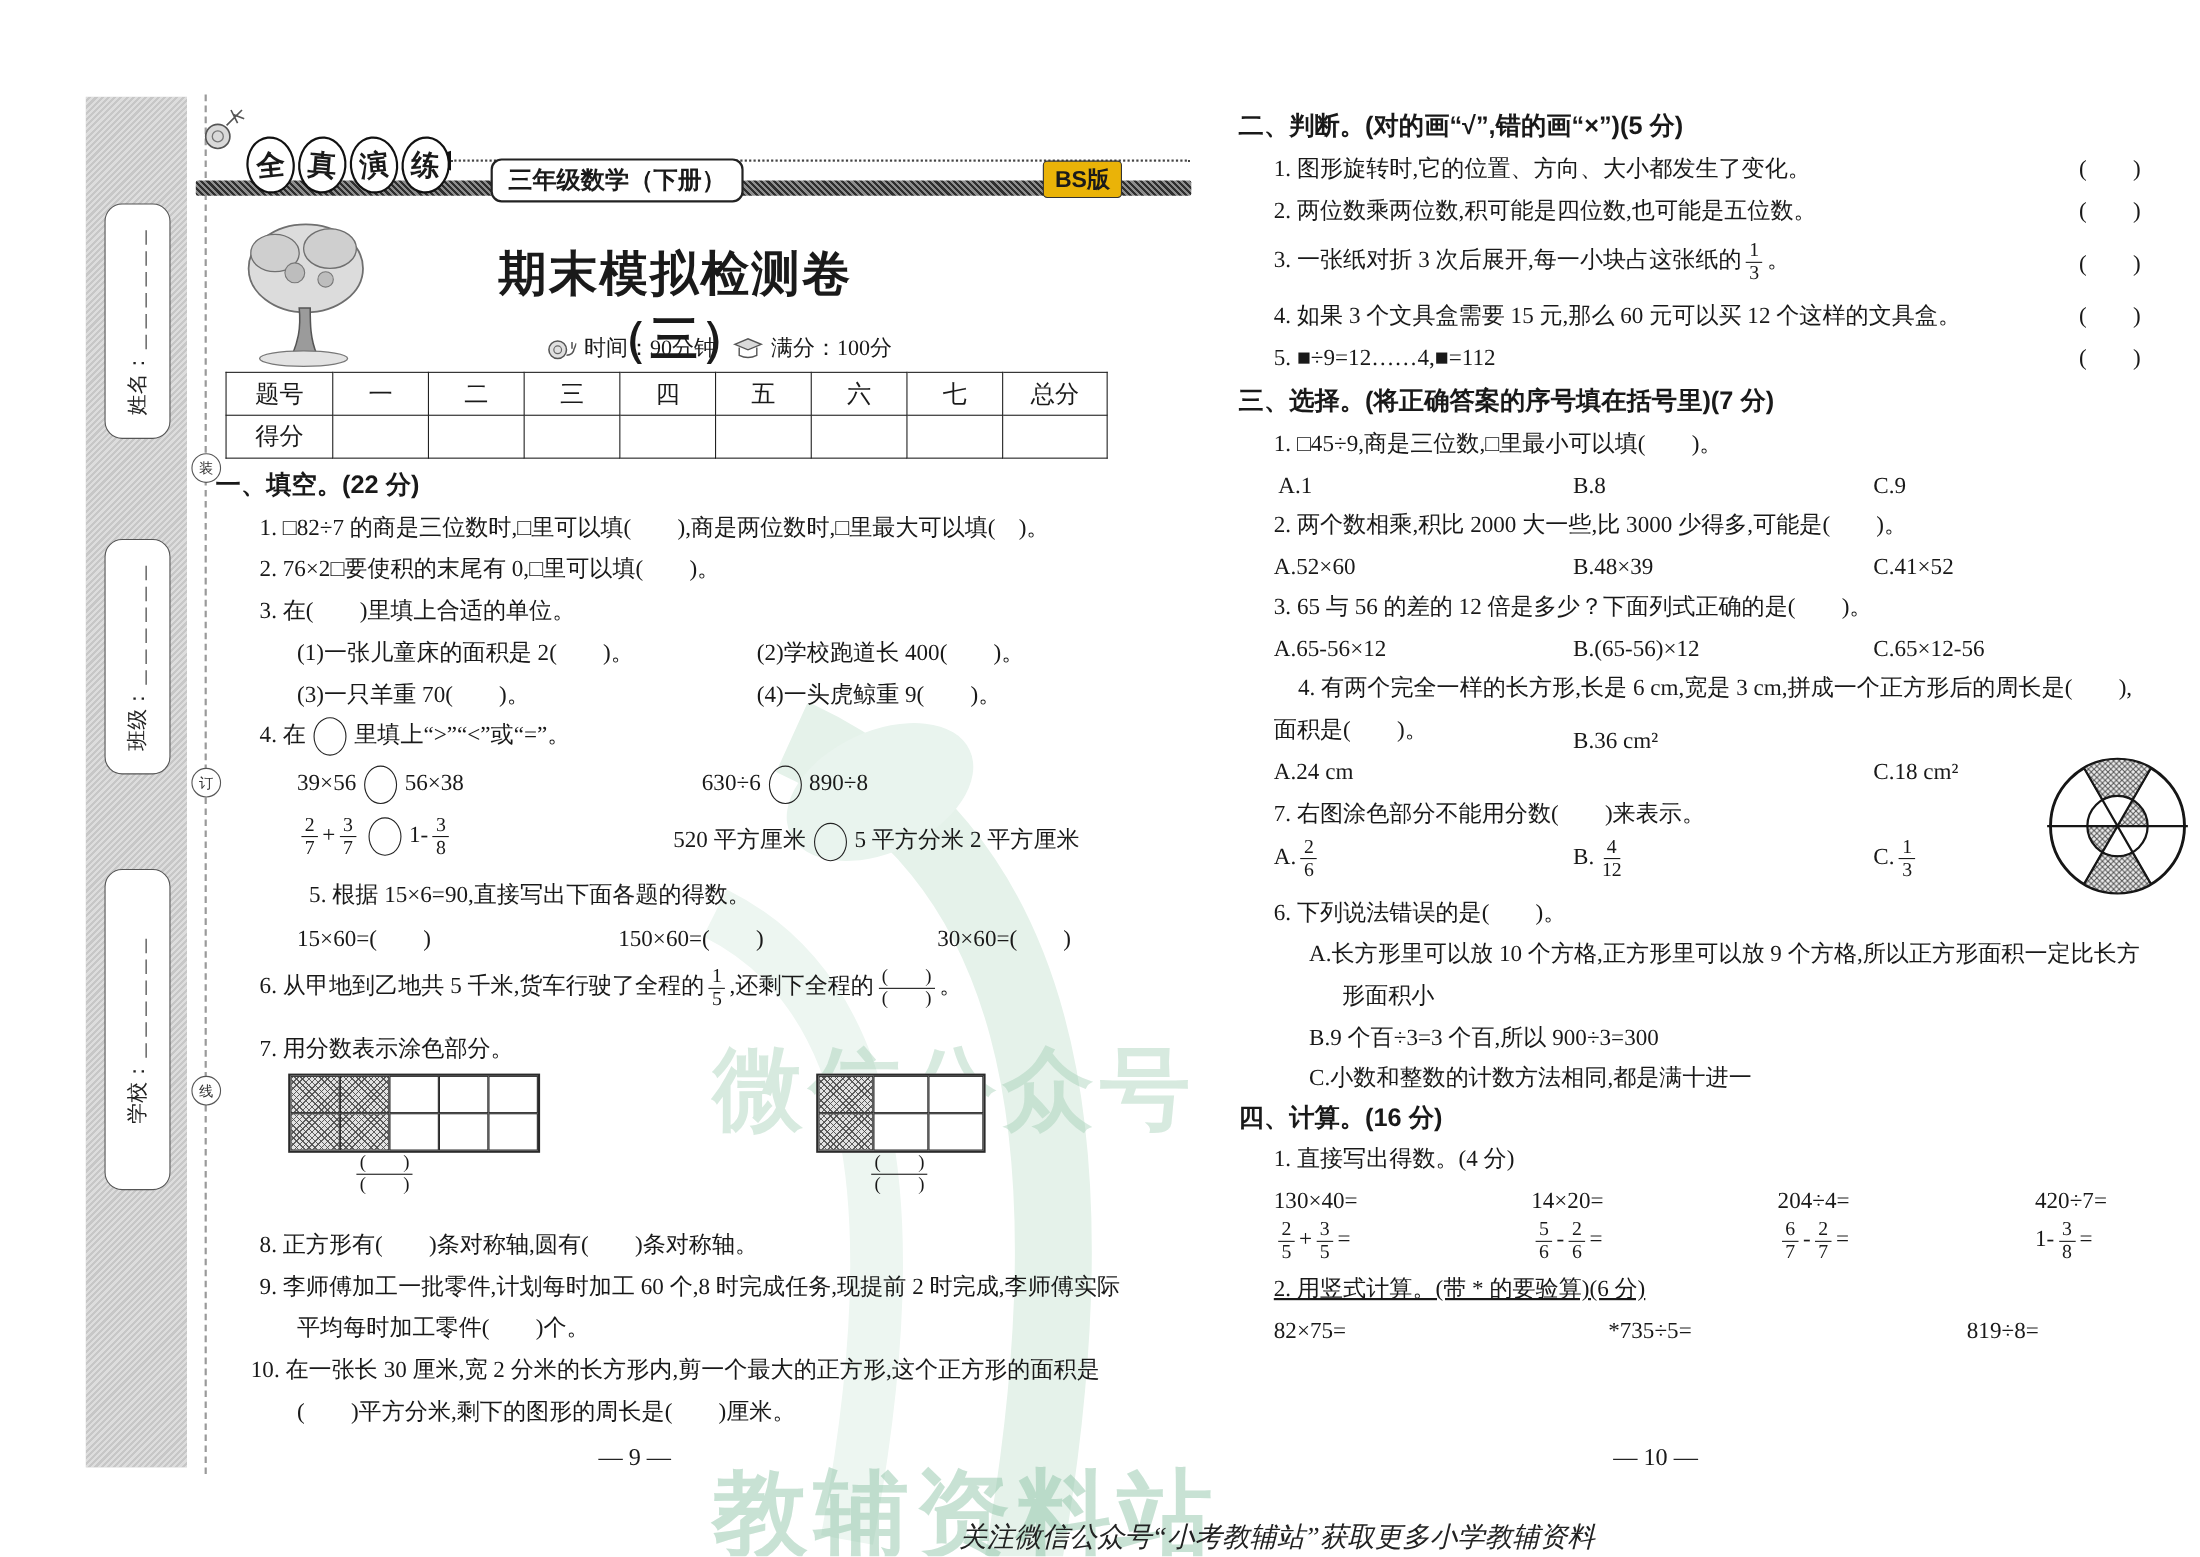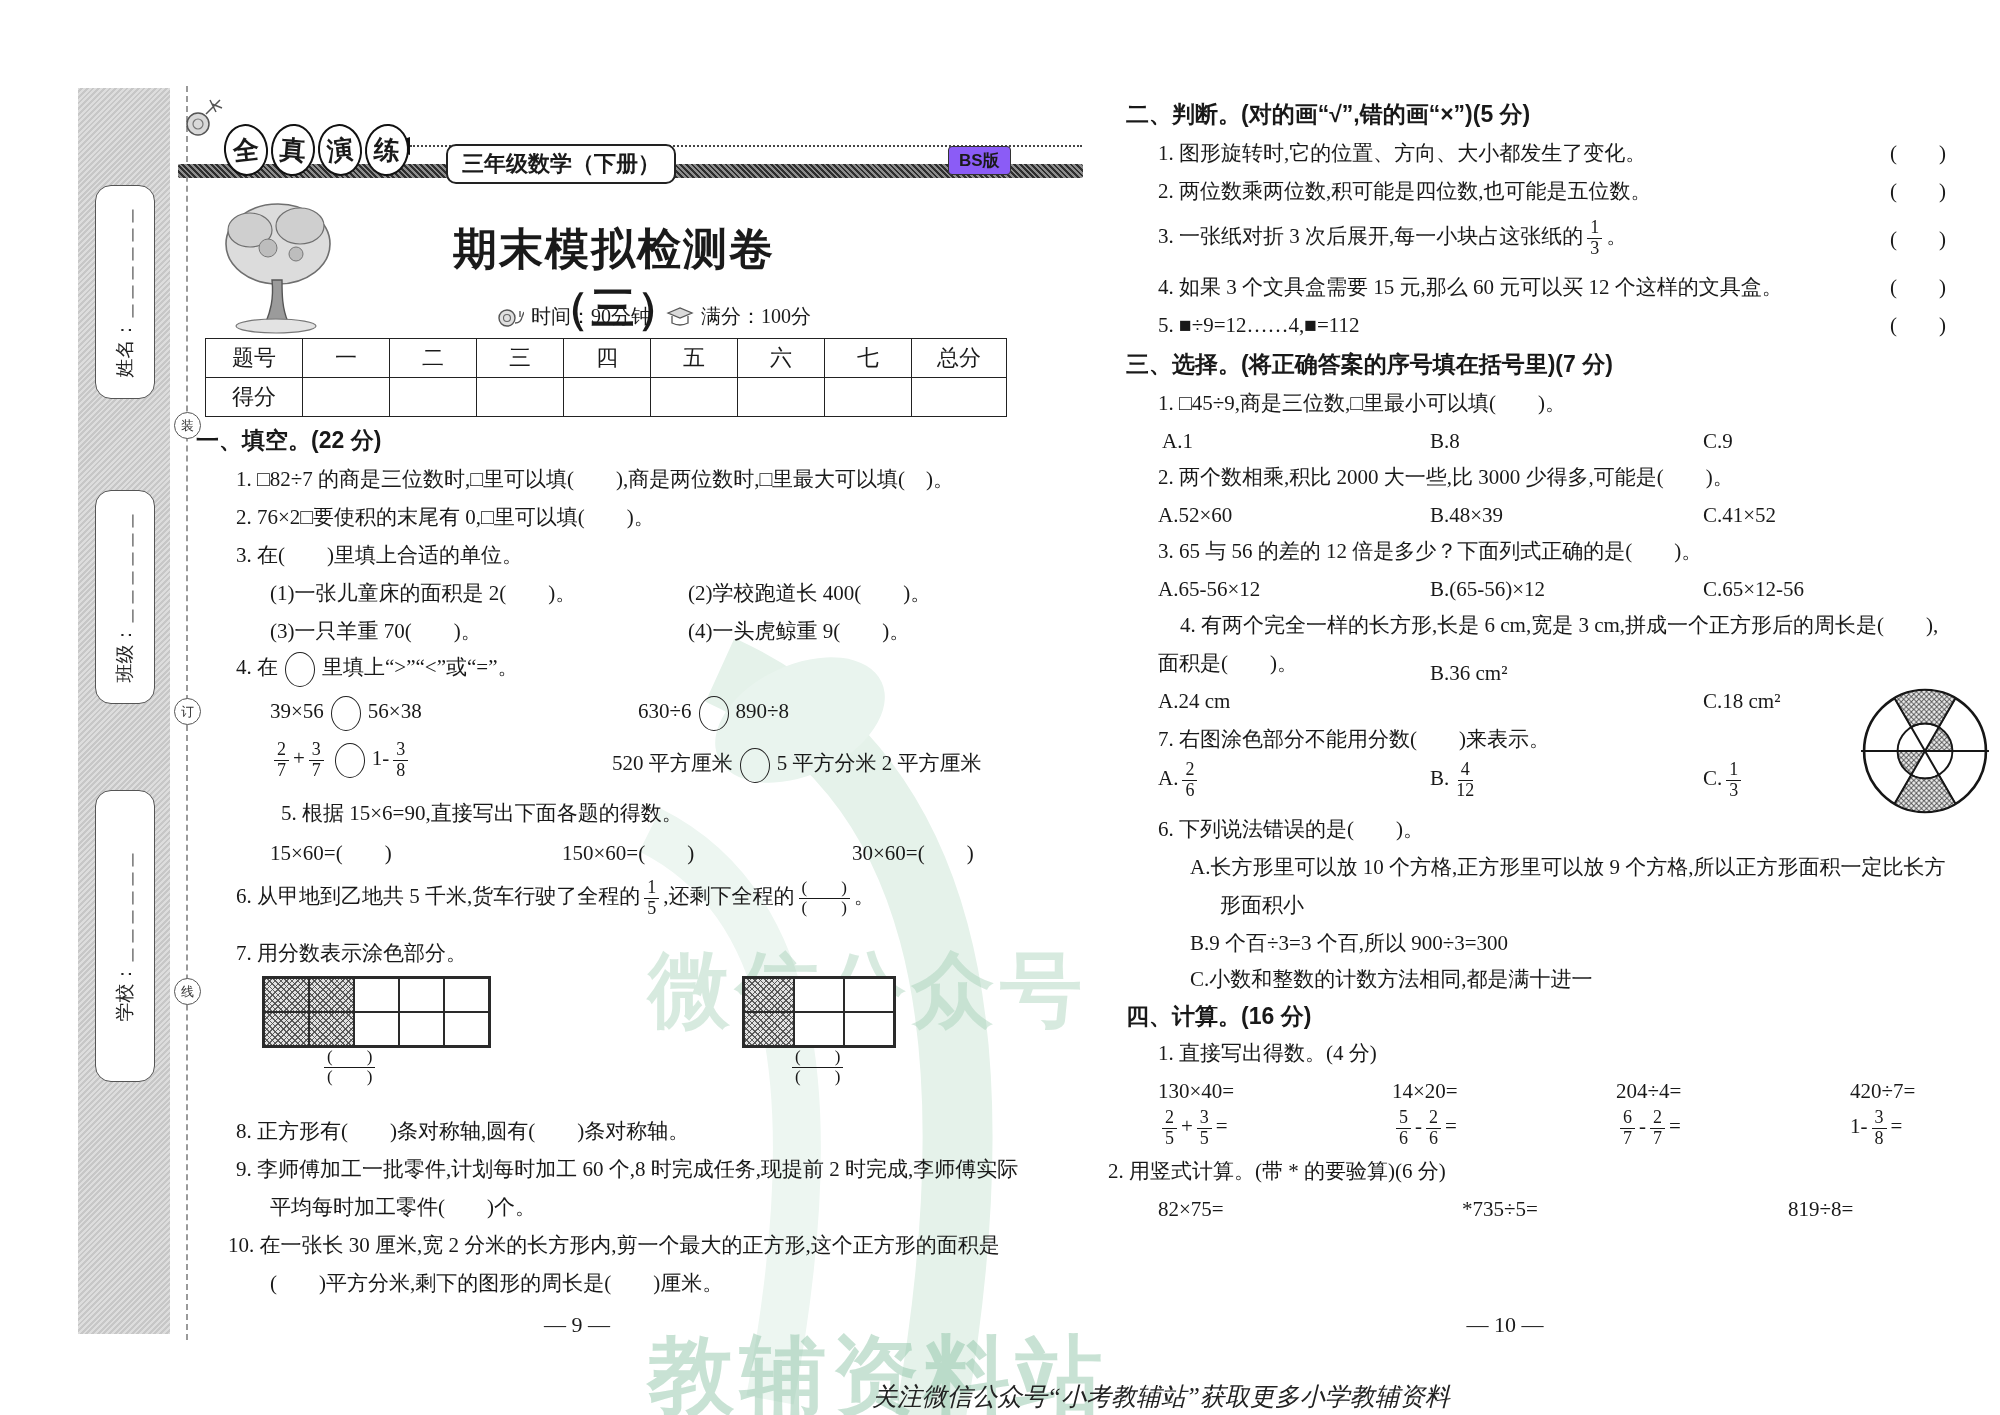--- a/index.html
+++ b/index.html
@@ -31,23 +31,23 @@
   .oval:nth-child(odd){transform:rotate(-6deg);}
   .oval:nth-child(even){transform:rotate(5deg);}
   .band{position:absolute;left:178px;top:164px;width:905px;height:14px;border-radius:2px;z-index:2;
         background:repeating-linear-gradient(45deg,#2e2e2e 0 2px,#8d8d8d 2px 4px);}
   .dotline{position:absolute;left:410px;top:145px;width:672px;border-top:2.5px dotted #444;z-index:2;}
   .arrow{position:absolute;left:384px;top:137px;width:0;height:0;border-right:26px solid #111;
          border-top:9px solid transparent;border-bottom:9px solid transparent;z-index:2;}
   .band-label{position:absolute;left:446px;top:144px;z-index:4;background:#fff;border:2px solid #222;
         border-radius:10px;padding:3px 14px;font-family:"Liberation Sans","DejaVu Sans",sans-serif;
         font-weight:700;font-size:22px;}
-  .bs-badge{position:absolute;left:948px;top:146px;z-index:4;background:#8b5cf6;border:1.6px solid #333;
+  .bs-badge{position:absolute;left:948px;top:146px;z-index:4;background:#eab308;border:1.6px solid #333;
         border-radius:4px;padding:2px 10px;font-family:"Liberation Sans","DejaVu Sans",sans-serif;
-        font-weight:700;font-size:17px;}
+        font-weight:700;font-size:21px;}
   #tree{position:absolute;left:216px;top:196px;z-index:3;}
   .main-title{position:absolute;left:388px;top:220px;width:452px;text-align:center;z-index:3;
         font-weight:700;font-size:44px;letter-spacing:2px;}
   .meta{position:absolute;top:303px;z-index:3;font-size:20px;display:flex;align-items:center;gap:7px;}
   #meta-time{left:496px;}
   #meta-score{left:666px;}
 
   
   #score-table{position:absolute;left:205px;top:338px;z-index:3;border-collapse:collapse;font-size:22px;}
   #score-table td{border:1.8px solid #222;text-align:center;height:38px;padding:0;}
@@ -343,17 +343,17 @@
         <span class="fn">6</span>
         <span class="fd">7</span>
       </span><span>-</span><span class="frac">
         <span class="fn">2</span>
         <span class="fd">7</span>
       </span><span>=</span></div>
     <div class="line" style="left: 1850px; top: 1108px;"><span>1-</span><span class="frac">
         <span class="fn">3</span>
         <span class="fd">8</span>
       </span><span>=</span></div>
-    <div class="line" style="left: 1108px; top: 1158px;"><span>2. 用竖式计算。(带 * 的要验算)(6 分)</span></div>
+    <div class="line" style="left: 1158px; top: 1158px; text-decoration: underline;"><span>2. 用竖式计算。(带 * 的要验算)(6 分)</span></div>
     <div class="line" style="left: 1158px; top: 1196px;"><span>82×75=</span></div>
     <div class="line" style="left: 1462px; top: 1196px;"><span>*735÷5=</span></div>
     <div class="line" style="left: 1788px; top: 1196px;"><span>819÷8=</span></div>
   </div>
 
 </body></html>

